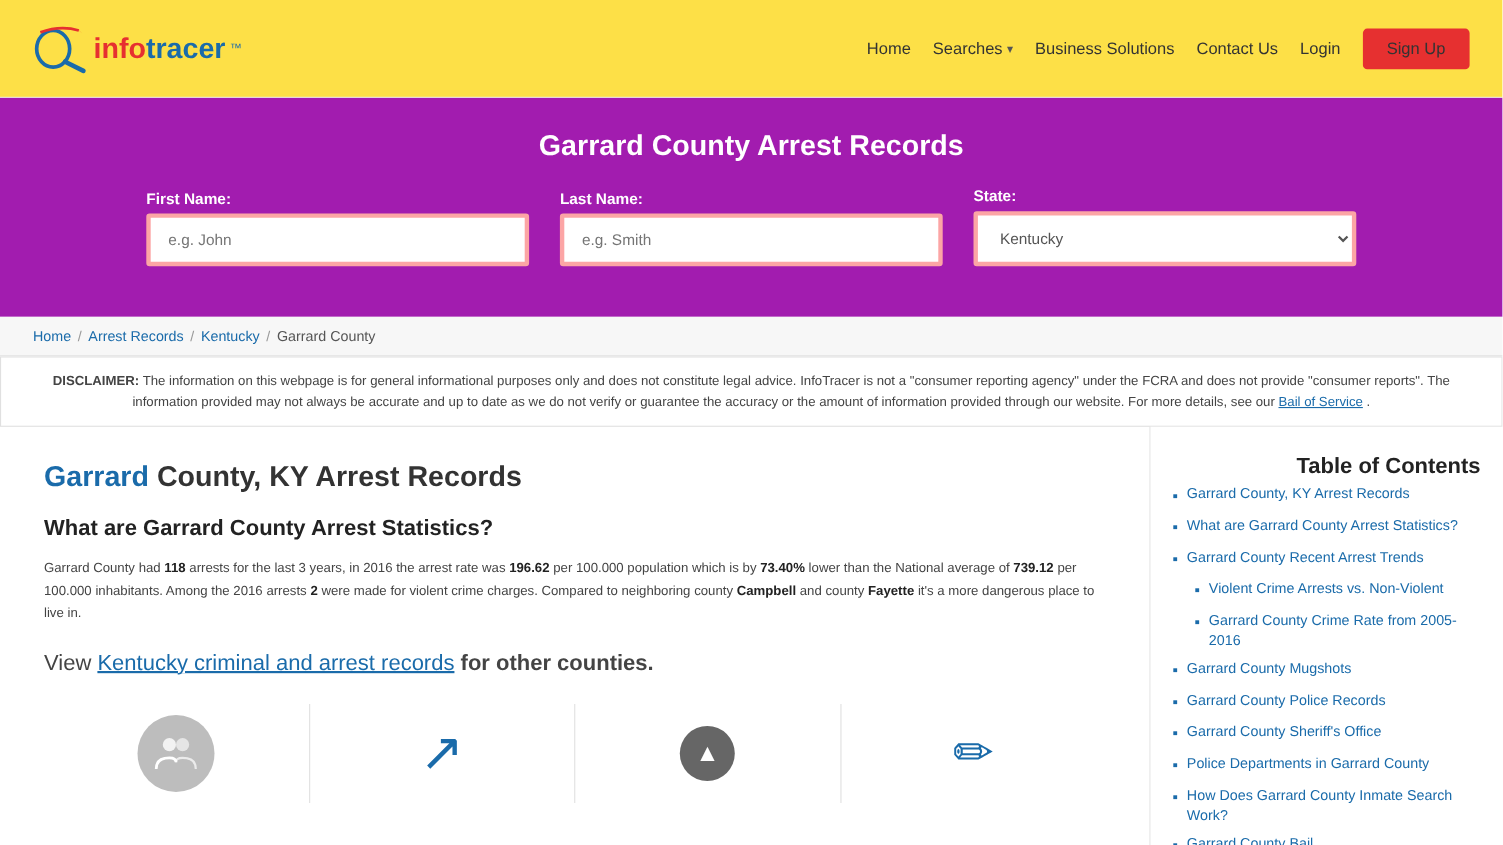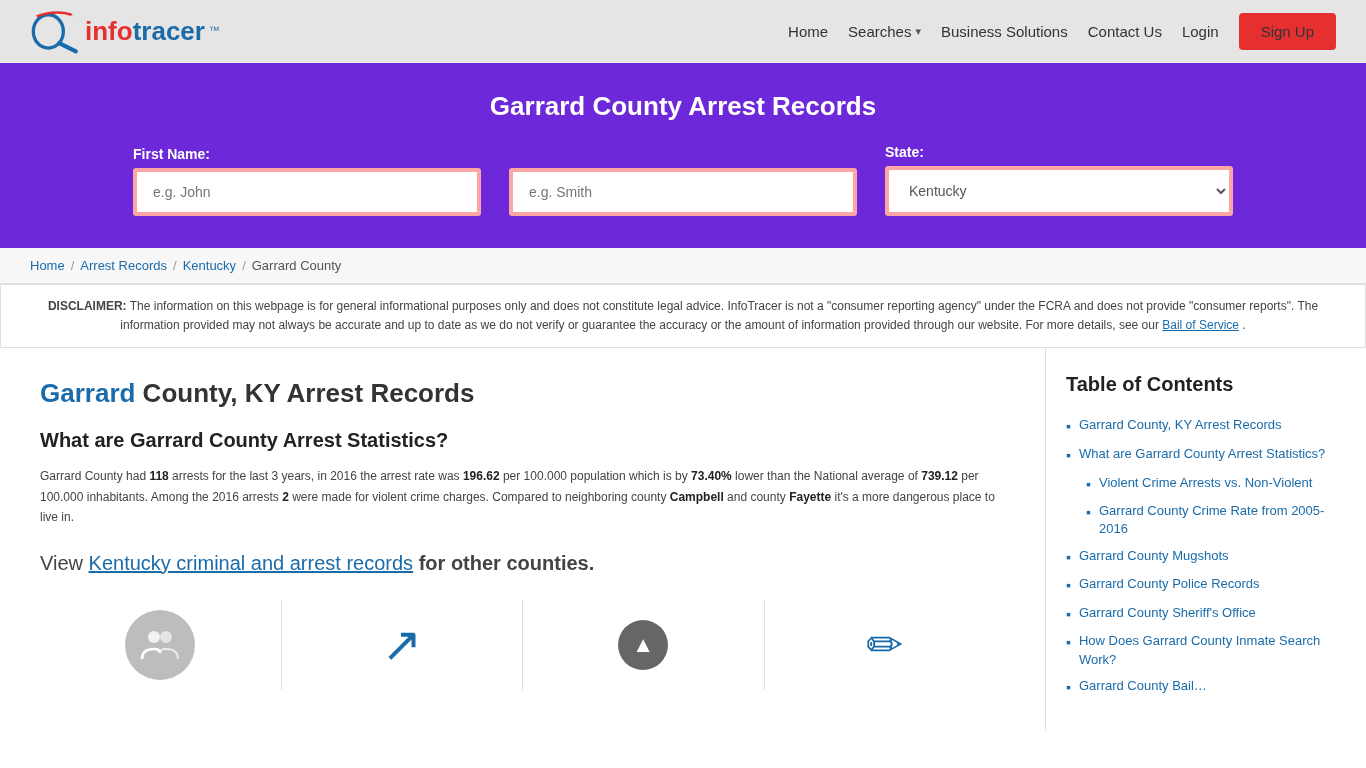--- a/index.html
+++ b/index.html
@@ -4,23 +4,23 @@
   <style>
     * { box-sizing: border-box; margin: 0; padding: 0; }
     body { font-family: Arial, sans-serif; font-size: 14px; color: #333; background: #fff; }
 
     
     .header {
       display: flex;
       align-items: center;
       justify-content: space-between;
       padding: 2px 30px;
-      background: #e5e5e5;
+      background: #fde047;
       border-bottom: 1px solid #eee;
-      height: 63px;
+      height: 89px;
     }
     .logo-area {
       display: flex;
       align-items: center;
     }
     .logo-icon {
       width: 50px;
       height: 50px;
       margin-right: 5px;
     }
@@ -54,22 +54,22 @@
       padding: 10px 22px;
       font-size: 15px;
       font-weight: bold;
       border-radius: 4px;
       cursor: pointer;
       text-decoration: none;
     }
 
     
     .hero {
-      background: #6d28d9;
-      padding: 28px 30px 32px;
+      background: #a21caf;
+      padding: 28px 30px 46px;
       text-align: center;
     }
     .hero h1 {
       color: #fff;
       font-size: 26px;
       font-weight: bold;
       margin-bottom: 22px;
     }
     .search-form {
       display: flex;
@@ -219,21 +219,22 @@
       justify-content: center;
       font-size: 30px;
     }
     .icon-circle.blue { background: transparent; }
 
     
     .toc-title {
       font-size: 20px;
       font-weight: bold;
       color: #222;
-      margin-bottom: 20px;
+      margin-bottom: 4px;
+      text-align: right;
     }
     .toc-list {
       list-style: none;
       padding: 0;
     }
     .toc-list li {
       display: flex;
       align-items: flex-start;
       gap: 8px;
       margin-bottom: 8px;
@@ -304,20 +305,21 @@
 </header>
 
 <section class="hero">
   <h1>Garrard County Arrest Records</h1>
   <div class="search-form">
     <div class="form-group first-name">
       <label>First Name:</label>
       <input type="text" placeholder="e.g. John" style="">
     </div>
     <div class="form-group last-name">
+      <label>Last Name:</label>
       <input type="text" placeholder="e.g. Smith" style="">
     </div>
     <div class="form-group state">
       <label>State:</label>
       <select>
         <option>Kentucky</option>
         <option>Alabama</option>
         <option>Alaska</option>
         <option>Arizona</option>
         <option>Arkansas</option>
@@ -438,34 +440,40 @@
 
   <div class="content-right">
     <h3 class="toc-title">Table of Contents</h3>
     <ul class="toc-list">
       <li>
         <a href="#">Garrard County, KY Arrest Records</a>
       </li>
       <li>
         <a href="#">What are Garrard County Arrest Statistics?</a>
       </li>
+      <li>
+        <a href="#">Garrard County Recent Arrest Trends</a>
+      </li>
       <li class="sub">
         <a href="#">Violent Crime Arrests vs. Non-Violent</a>
       </li>
       <li class="sub">
         <a href="#">Garrard County Crime Rate from 2005-2016</a>
       </li>
       <li>
         <a href="#">Garrard County Mugshots</a>
       </li>
       <li>
         <a href="#">Garrard County Police Records</a>
       </li>
       <li>
         <a href="#">Garrard County Sheriff's Office</a>
+      </li>
+      <li>
+        <a href="#">Police Departments in Garrard County</a>
       </li>
       <li>
         <a href="#">How Does Garrard County Inmate Search Work?</a>
       </li>
       <li>
         <a href="#">Garrard County Bail…</a>
       </li>
     </ul>
   </div>
 </div>

